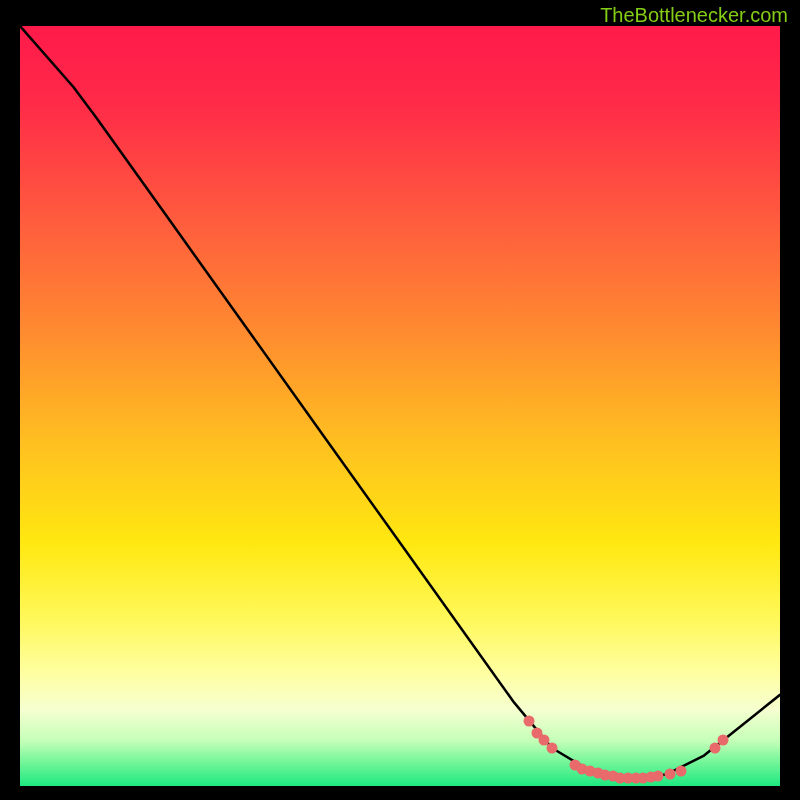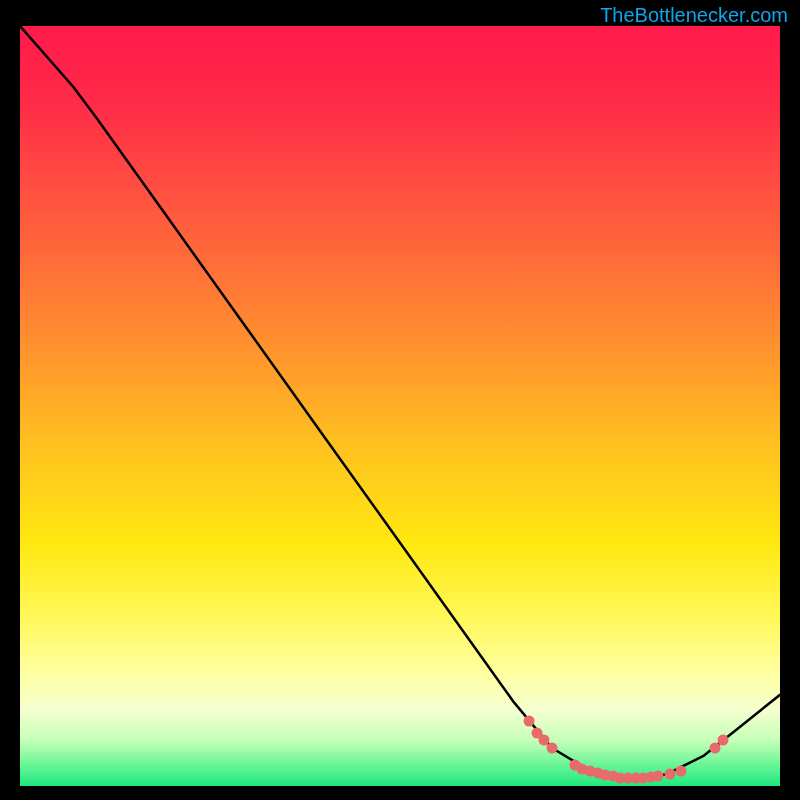--- a/index.html
+++ b/index.html
@@ -7,21 +7,21 @@
     width: 800px;
     height: 800px;
     background: #000;
     position: relative;
     font-family: Arial, sans-serif;
   }
   .attribution {
     position: absolute;
     top: 4px;
     right: 12px;
-    color: #0ea5e9;
+    color: #84cc16;
     font-size: 20px;
     font-weight: normal;
     z-index: 10;
   }
   .plot-area {
     position: absolute;
     top: 26px;
     left: 20px;
     width: 760px;
     height: 760px;

